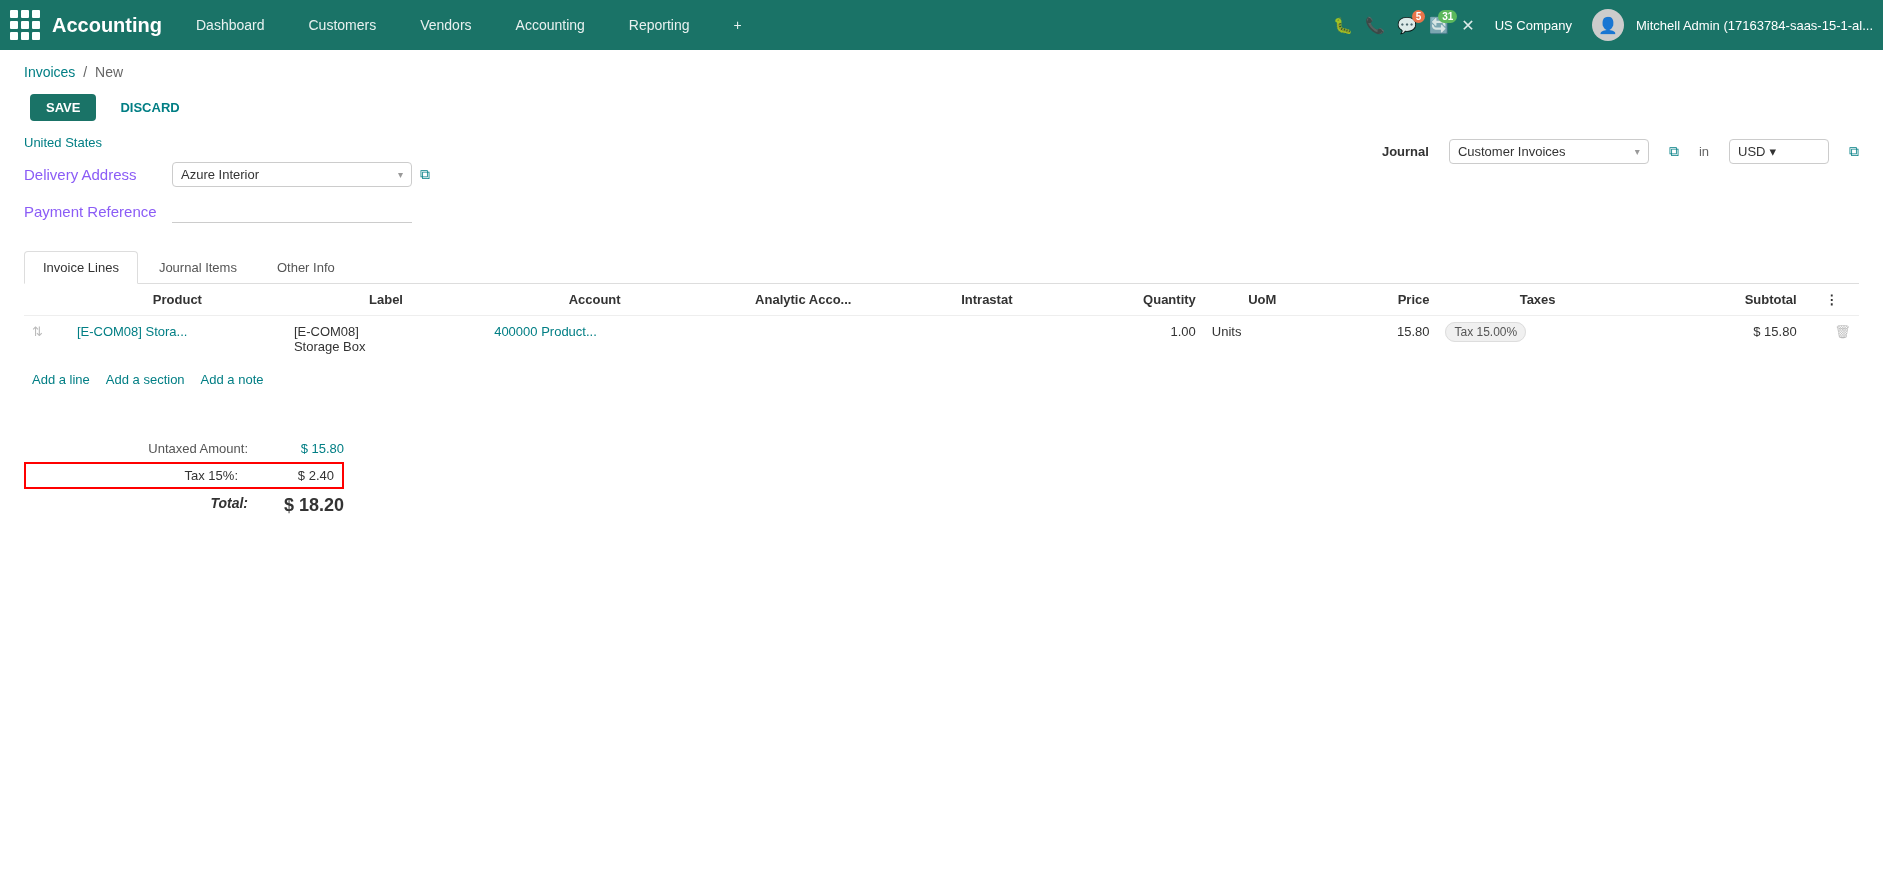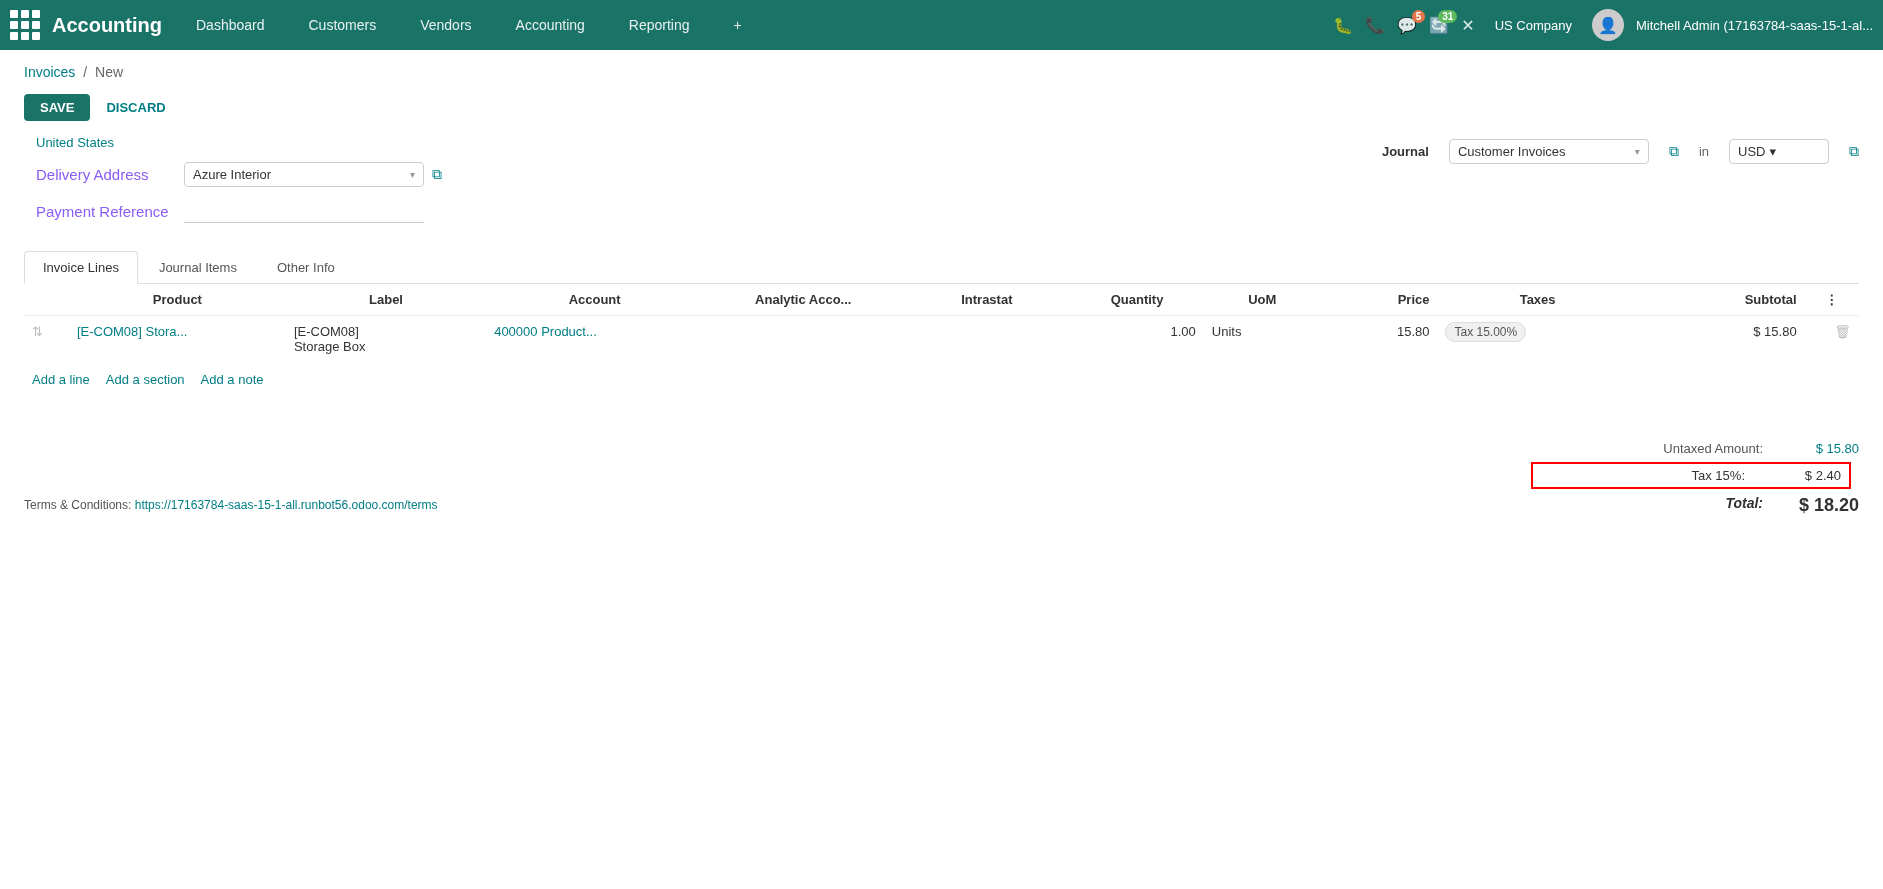--- a/index.html
+++ b/index.html
@@ -93,21 +93,22 @@
       font-size: 14px;
       color: #666;
     }
     .breadcrumb a { color: #017e84; text-decoration: none; }
     .breadcrumb .sep { margin: 0 4px; }
 
     
     .toolbar {
       padding: 8px 24px 14px;
       display: flex;
-      gap: 0;
+      gap: 8px;
+      margin-left: 6px;
     }
     .btn-save {
       background: #1a7367;
       color: white;
       border: none;
       padding: 6px 16px;
       border-radius: 4px;
       cursor: pointer;
       font-size: 13px;
       font-weight: bold;
@@ -225,21 +226,21 @@
       padding: 8px 8px;
       font-size: 13px;
       color: #333;
       vertical-align: top;
     }
     .invoice-table .col-product { width: 130px; }
     .invoice-table .col-label { width: 120px; }
     .invoice-table .col-account { width: 130px; }
     .invoice-table .col-analytic { width: 120px; }
     .invoice-table .col-intrastat { width: 100px; }
-    .invoice-table .col-qty { width: 80px; }
+    .invoice-table .col-qty { width: 80px; text-align: right; }
     .invoice-table .col-uom { width: 70px; }
     .invoice-table .col-price { width: 70px; text-align: right; }
     .invoice-table .col-taxes { width: 120px; }
     .invoice-table .col-subtotal { width: 100px; text-align: right; }
 
     .drag-handle { color: #bbb; cursor: grab; }
 
     .tax-badge {
       background: #f0f0f0;
       border: 1px solid #ddd;
@@ -264,21 +265,21 @@
       justify-content: flex-end;
       width: 320px;
       padding: 4px 0;
       font-size: 13px;
     }
     .totals-label { color: #555; text-align: right; flex: 1; padding-right: 16px; }
     .totals-value { text-align: right; min-width: 80px; color: #017e84; font-size: 13px; }
     .totals-row.tax-row {
       border: 2px solid red;
       padding: 4px 8px;
-      margin: 2px 8px;
+      margin: 2px 0;
     }
     .totals-row.total-row .totals-label { font-weight: bold; color: #333; font-size: 14px; font-style: italic; }
     .totals-row.total-row .totals-value { font-weight: bold; font-size: 18px; color: #333; }
 
     .terms-area {
       padding: 16px 0 8px;
       font-size: 12px;
       color: #555;
     }
     .terms-area a { color: #017e84; }
@@ -339,21 +340,21 @@
     <span>New</span>
   </div>
 
   <div class="toolbar">
     <button class="btn-save">SAVE</button>
     <button class="btn-discard">DISCARD</button>
   </div>
 
   <div class="form-area">
 
-    <div style="display:flex; justify-content: space-between; align-items: flex-start; margin-bottom: 8px; margin-left: 12px;">
+    <div style="display:flex; justify-content: space-between; align-items: flex-start; margin-bottom: 8px;">
       <div>
 
         <div class="form-row">
           <span class="form-value link">United States</span>
         </div>
 
         <div class="form-row">
           <span class="form-label">Delivery Address</span>
           <div class="dropdown-field" style="min-width:240px;gap:30px;">
             <span class="dd-text">Azure Interior</span>
@@ -437,24 +438,20 @@
     </table>
 
     <div class="add-links">
       <span class="add-link">Add a line</span>
       <span class="add-link">Add a section</span>
       <span class="add-link">Add a note</span>
     </div>
 
     <div style="display: flex; justify-content: space-between; align-items: flex-end; margin-top: 40px; padding-bottom: 30px;">
 
-      <div class="terms-area">
-        <span>Terms &amp; Conditions:</span>
-        <a>https://17163784-saas-15-1-all.runbot56.odoo.com/terms</a>
-      </div>
 
       <div style="display:flex; flex-direction:column; align-items:flex-end;">
         <div class="totals-row">
           <span class="totals-label">Untaxed Amount:</span>
           <span class="totals-value">$ 15.80</span>
         </div>
         <div class="totals-row tax-row">
           <span class="totals-label" style="color:#333;">Tax 15%:</span>
           <span class="totals-value" style="color:#333;">$ 2.40</span>
         </div>

